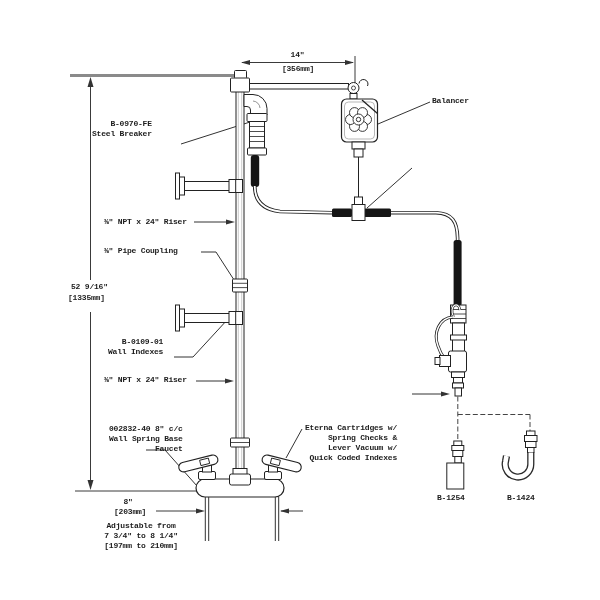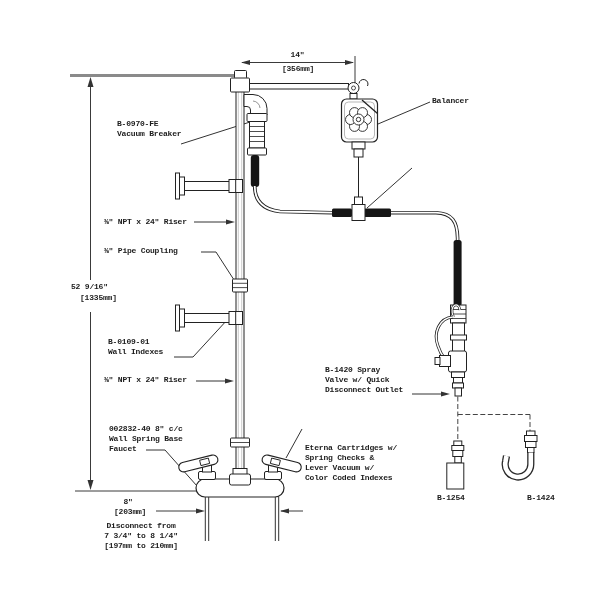--- a/index.html
+++ b/index.html
@@ -1,20 +1,20 @@
 <!DOCTYPE html>
 <html><head>
 <meta charset="utf-8">
 <style>
   html,body{margin:0;padding:0;background:#fff;}
   #canvas{position:relative;width:600px;height:600px;background:#ffffff;overflow:hidden;
           font-family:"Liberation Mono",monospace;}
   #linework{position:absolute;left:0;top:0;}
   .lbl{position:absolute;font-size:8px;line-height:10px;font-weight:bold;color:#1c1c1c;
-       white-space:nowrap;letter-spacing:-0.2px;}
+       white-space:nowrap;letter-spacing:-0.2px;text-align:right;}
   .ctr{text-align:center;}
 </style>
 </head>
 <body>
 
 <div id="canvas">
 
 <svg id="linework" width="600" height="600" viewBox="0 0 600 600">
 
   <g stroke="#3a3a3a" stroke-width="1" fill="none">
@@ -220,64 +220,59 @@
     <line x1="275.3" y1="497" x2="275.3" y2="541"></line>
     <line x1="278.7" y1="497" x2="278.7" y2="541"></line>
   </g>
 </svg>
 
 <div class="lbl ctr" style="left:281px;top:50px;width:33px">14"</div>
 <div class="lbl ctr" style="left:270px;top:64px;width:56px">[356mm]</div>
 
 <div class="lbl" style="left:432px;top:96px">Balancer</div>
 
-<div class="lbl" style="left:117px;top:119px">
+<div class="lbl" style="left:92px;top:119px">
   <div>B-0970-FE</div>
-  <div>Vacuum Breaker</div>
+  <div>Steel Breaker</div>
 </div>
 
 
 <div class="lbl" style="left:104px;top:217px">⅜" NPT x 24" Riser</div>
 <div class="lbl" style="left:104px;top:246px">⅜" Pipe Coupling</div>
 
 <div class="lbl" style="left:71px;top:282px">52 9/16"</div>
-<div class="lbl" style="left:80px;top:293px">[1335mm]</div>
+<div class="lbl" style="left:68px;top:293px">[1335mm]</div>
 
 <div class="lbl" style="left:108px;top:337px">
   <div>B-0109-01</div>
   <div>Wall Indexes</div>
 </div>
 
 <div class="lbl" style="left:104px;top:375px">⅜" NPT x 24" Riser</div>
 
 <div class="lbl" style="left:109px;top:424px">
   <div>002832-40 8" c/c</div>
   <div>Wall Spring Base</div>
   <div>Faucet</div>
 </div>
 
-<div class="lbl" style="left:305px;top:443px">
+<div class="lbl" style="left:305px;top:423px">
   <div>Eterna Cartridges w/</div>
   <div>Spring Checks &amp;</div>
   <div>Lever Vacuum w/</div>
-  <div>Color Coded Indexes</div>
-</div>
-
-<div class="lbl" style="left:325px;top:365px">
-  <div>B-1420 Spray</div>
-  <div>Valve w/ Quick</div>
-  <div>Disconnect Outlet</div>
-</div>
+  <div>Quick Coded Indexes</div>
+</div>
+
 
 <div class="lbl ctr" style="left:113px;top:497px;width:30px">8"</div>
 <div class="lbl" style="left:114px;top:507px">[203mm]</div>
 
 <div class="lbl ctr" style="left:86px;top:521px;width:110px">
-  <div>Disconnect from</div>
+  <div>Adjustable from</div>
   <div>7 3/4" to 8 1/4"</div>
   <div>[197mm to 210mm]</div>
 </div>
 
 <div class="lbl" style="left:437px;top:493px">B-1254</div>
-<div class="lbl" style="left:527px;top:493px">B-1424</div>
+<div class="lbl" style="left:507px;top:493px">B-1424</div>
 
 
 </div>
 
 </body></html>

